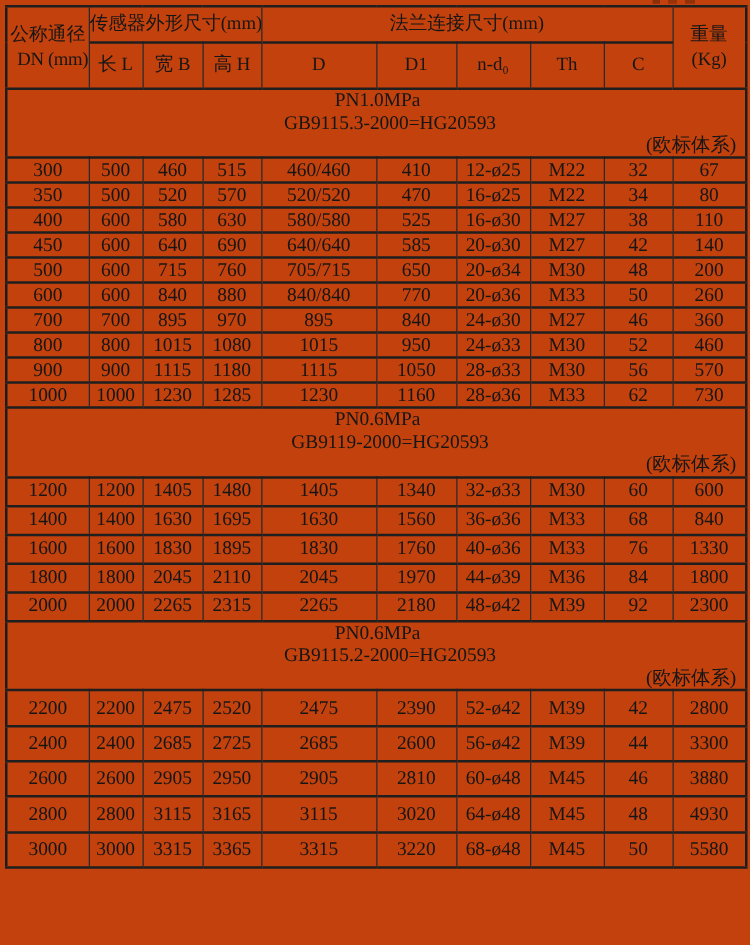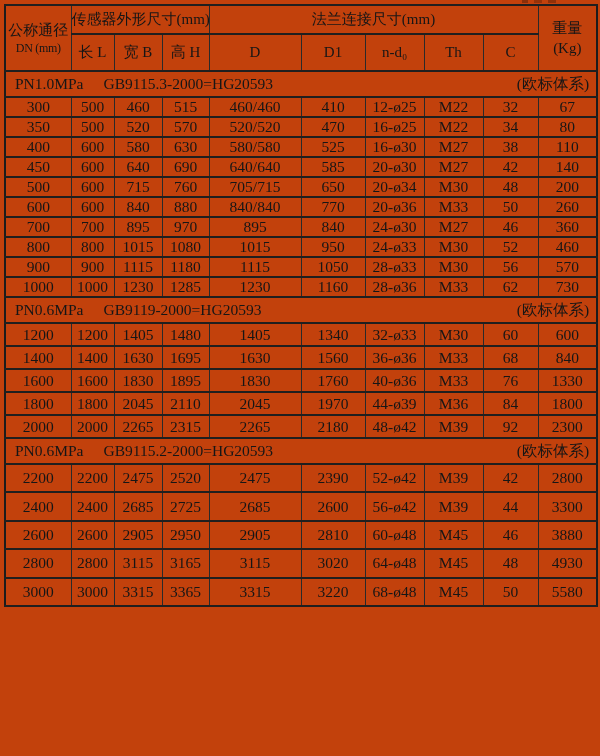--- a/index.html
+++ b/index.html
@@ -48,30 +48,31 @@
     font-size: 15.5px;
     line-height: 1.15;
     white-space: nowrap;
     overflow: hidden;
   }
   
   tr.hdr1 { height: 29px; }
   tr.hdr2 { height: 37px; }
   #spec td.hcell { font-size: 15px; }
   #spec td.hcell .two-line { display: block; line-height: 1.35; }
-  #spec td.hcell .sub-line { font-size: 12px; letter-spacing: -0.3px; }
+  #spec td.hcell .sub-line { font-size: 15px; letter-spacing: -0.3px; text-align: right; }
   #spec td.sub-hdr { font-size: 15px; }
 
   
   tr.section-row { height: 26px; }
   tr.section-row td { font-size: 15px; }
   .sec-wrap {
     display: flex;
     align-items: center;
     padding: 0 7px 0 9px;
+    flex-direction: column;
   }
   .sec-pressure { flex: 0 0 auto; }
   .sec-standard { flex: 0 0 auto; margin-left: 20px; text-align: right; }
   .sec-note { margin-left: auto; }
 
   
   tr.s0 { height: 20px; }
   tr.s1 { height: 23px; }
   tr.s2 { height: 28.4px; }
 </style>

